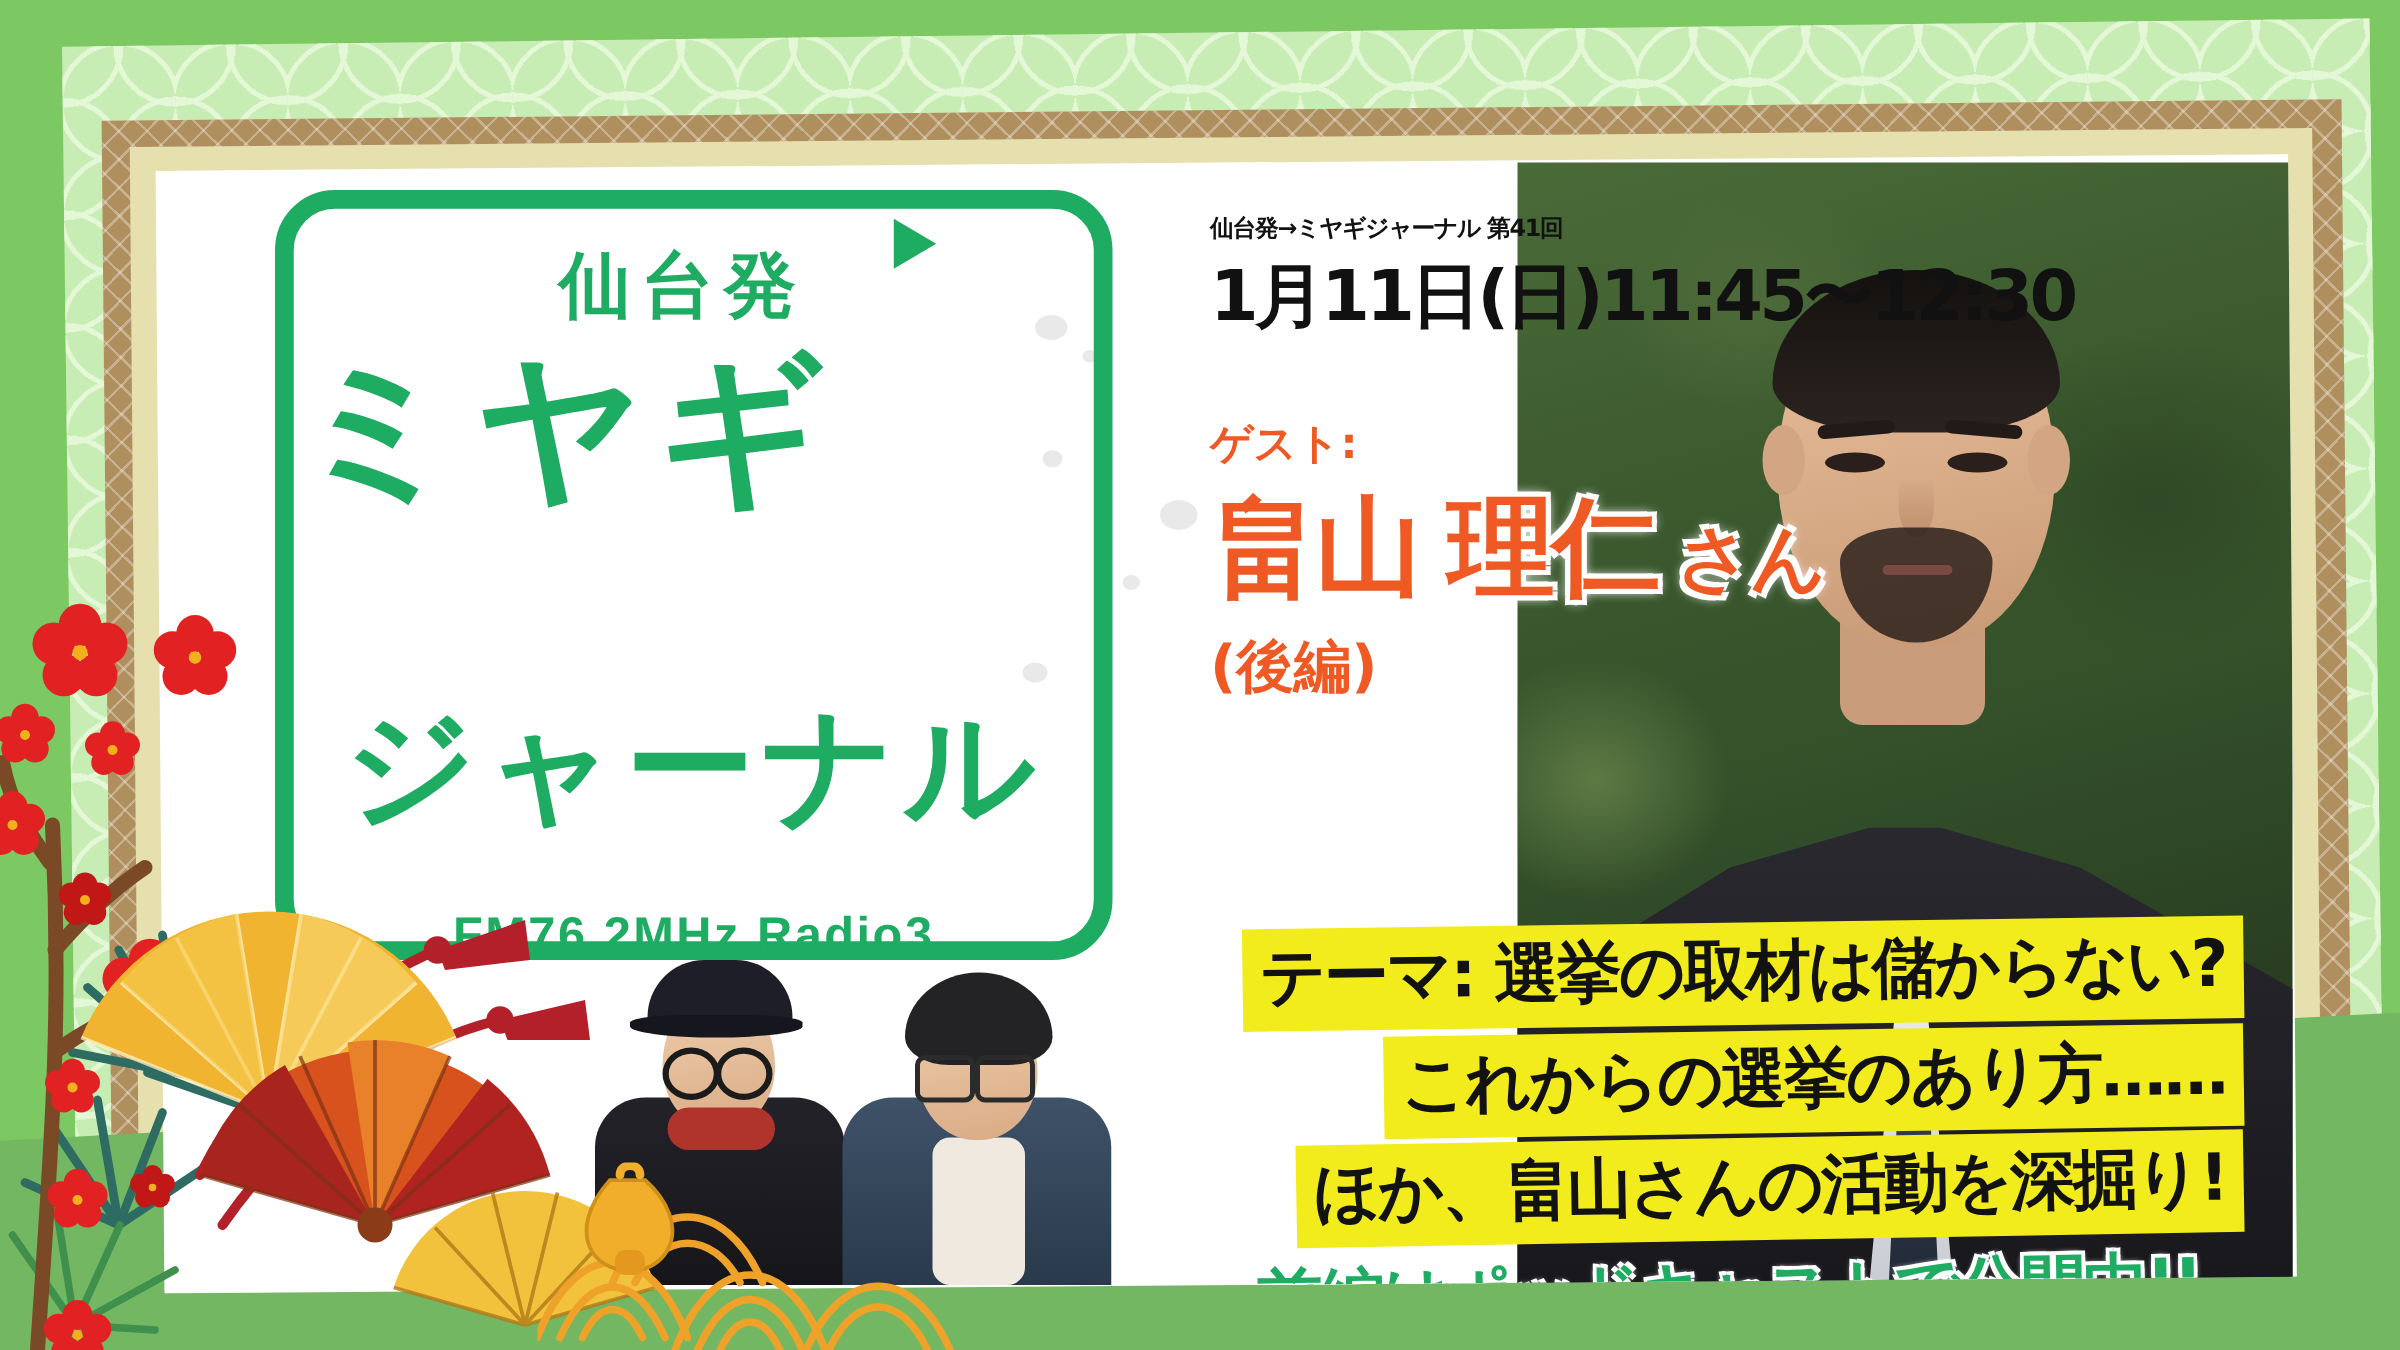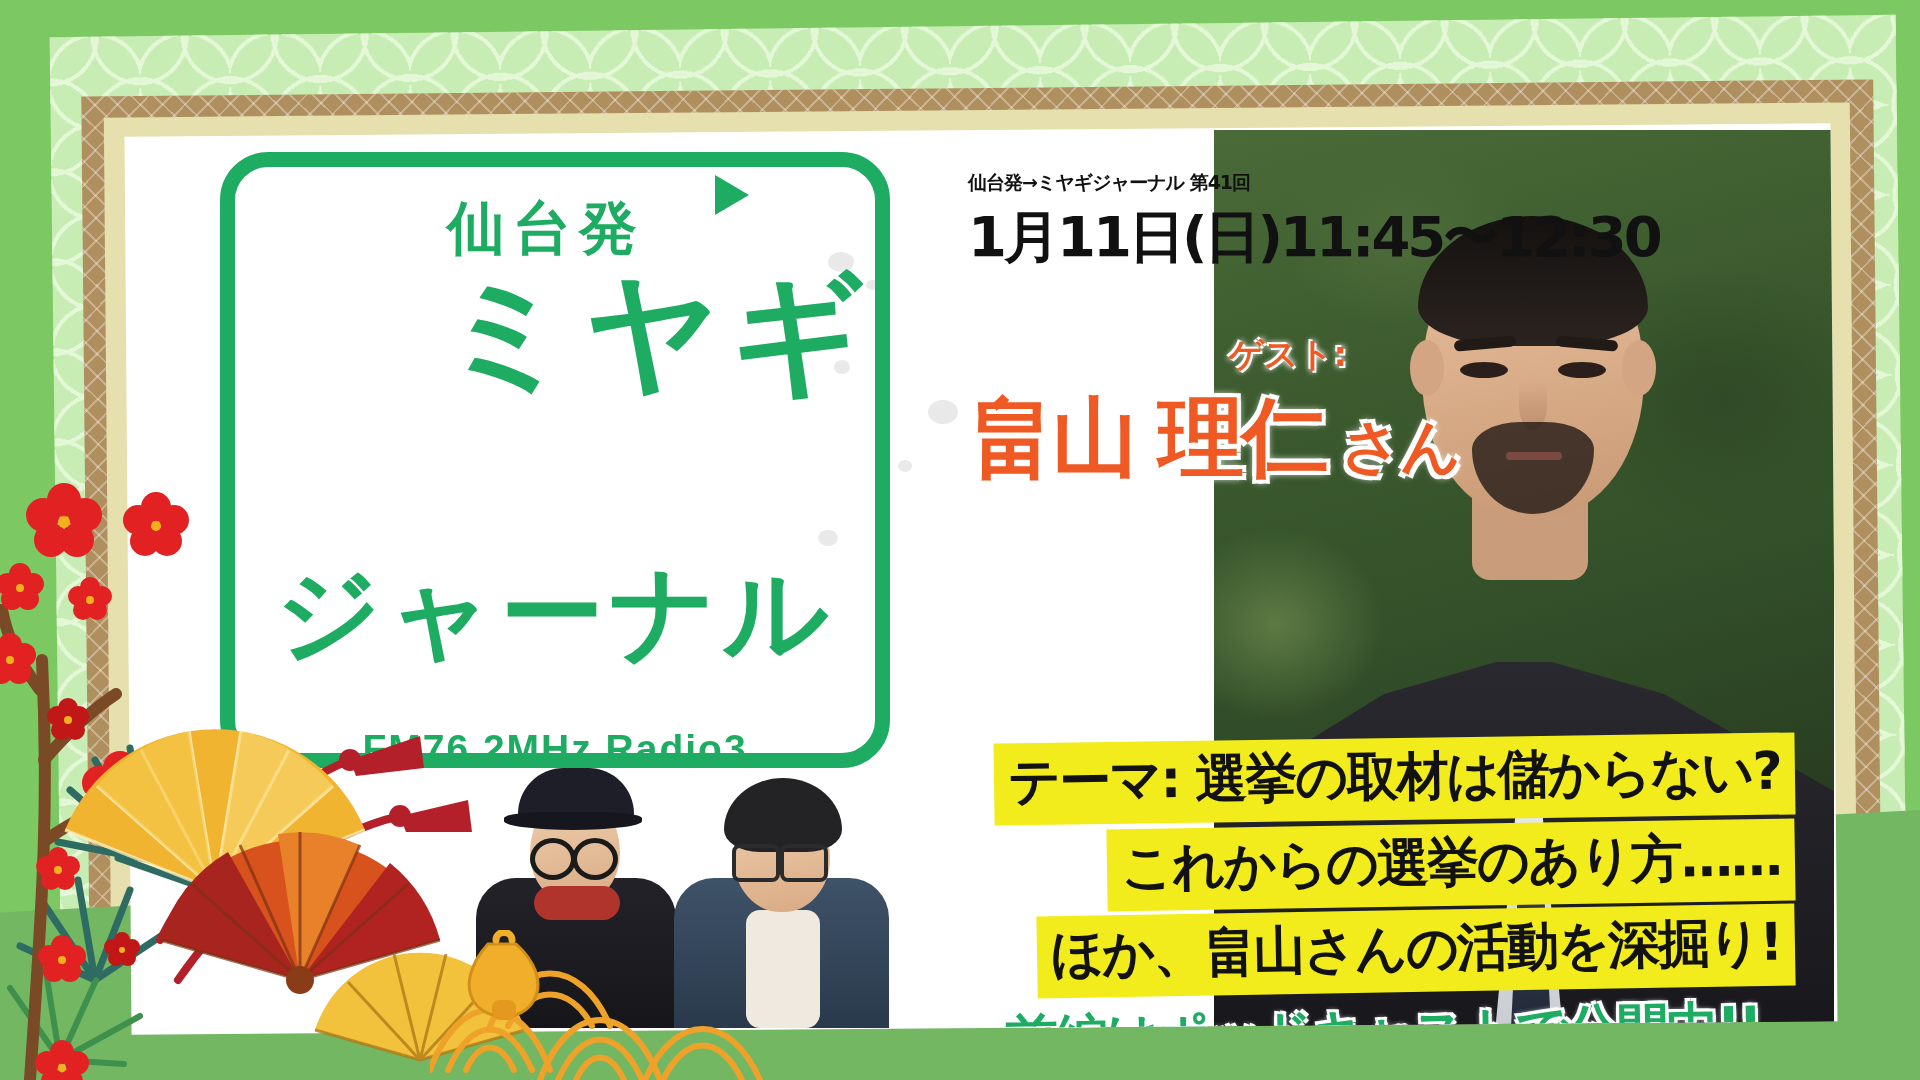--- a/index.html
+++ b/index.html
@@ -68,43 +68,43 @@
     font-family:"DejaVu Sans",sans-serif;
     margin-top:29px;
   }
   .arrowhead{
     position:absolute;left:480px;top:8px;width:0;height:0;
     border-left:34px solid #1eab62;
     border-top:20px solid transparent;
     border-bottom:20px solid transparent;
   }
   .logo-main{
-    position:absolute;left:0;right:0;top:104px;text-align:right;
+    position:absolute;left:0;right:0;top:104px;text-align:left;
     font-size:132px;line-height:1.12;font-weight:700;color:#1eab62;
-    letter-spacing:10px;font-family:Liberation Mono, monospace;
+    letter-spacing:10px;font-family:Liberation Serif, serif;
   }
   .logo-sub{
     position:absolute;left:0;right:0;top:378px;text-align:center;
     font-size:104px;font-weight:700;color:#1eab62;letter-spacing:6px;
     font-family:"DejaVu Sans",sans-serif;
   }
   .logo-freq{
     position:absolute;left:0;right:0;top:560px;text-align:center;
     font-size:39px;font-weight:700;color:#1eab62;letter-spacing:2px;
   }
 
   
   .info{position:absolute;left:840px;top:40px;width:640px;z-index:6;}
   .ep-line{font-size:19px;font-weight:700;color:#111;letter-spacing:-1px;white-space:nowrap;
            font-family:"DejaVu Sans",sans-serif;}
   .date-line{font-size:56px;font-weight:700;color:#111;letter-spacing:-3px;margin-top:4px;white-space:nowrap;
            font-family:"DejaVu Sans",sans-serif;}
   .guest-label{margin-top:56px;font-size:34px;font-weight:700;color:#ef5a24;letter-spacing:0px;
            font-family:"DejaVu Sans",sans-serif;
-           text-shadow:0 0 6px #fff,0 0 6px #fff,2px 2px 0 #fff,-2px -2px 0 #fff;text-align:center;}
+           text-shadow:0 0 6px #fff,0 0 6px #fff,2px 2px 0 #fff,-2px -2px 0 #fff;}
   .guest-role{margin-top:6px;font-size:50px;font-weight:700;color:#ef5a24;letter-spacing:-1px;white-space:nowrap;
            font-family:"DejaVu Sans",sans-serif;
            text-shadow:0 0 8px #fff,0 0 8px #fff,3px 3px 0 #fff,-3px -3px 0 #fff,3px -3px 0 #fff,-3px 3px 0 #fff;}
   .guest-name{margin-top:2px;font-size:86px;font-weight:700;color:#ef5a24;letter-spacing:-2px;white-space:nowrap;
            font-family:Liberation Sans, sans-serif;
            text-shadow:0 0 10px #fff,0 0 10px #fff,4px 4px 0 #fff,-4px -4px 0 #fff,4px -4px 0 #fff,-4px 4px 0 #fff;}
   .guest-name .hon{font-size:60px;}
   .guest-part{margin-top:6px;font-size:46px;font-weight:700;color:#ef5a24;
            font-family:"DejaVu Sans",sans-serif;
            text-shadow:0 0 8px #fff,0 0 8px #fff,3px 3px 0 #fff,-3px -3px 0 #fff;}
@@ -284,20 +284,21 @@
         <div class="glass l"></div>
         <div class="glass r"></div>
       </div>
     </div>
 
     <div class="info">
       <div class="ep-line">仙台発→ミヤギジャーナル 第41回</div>
       <div class="date-line">1月11日(日)11:45〜12:30</div>
       <div class="guest-label">ゲスト:</div>
       <div class="guest-name"><span>畠山 理仁</span><span class="hon"> さん</span></div>
+      <div class="guest-part">(後編)</div>
     </div>
 
     <div class="themes">
       <div class="theme-row">
         <span class="theme-txt">テーマ: 選挙の取材は儲からない?</span>
       </div>
       <div class="theme-row">
         <span class="theme-txt tilt2">これからの選挙のあり方……</span>
       </div>
       <div class="theme-row">

